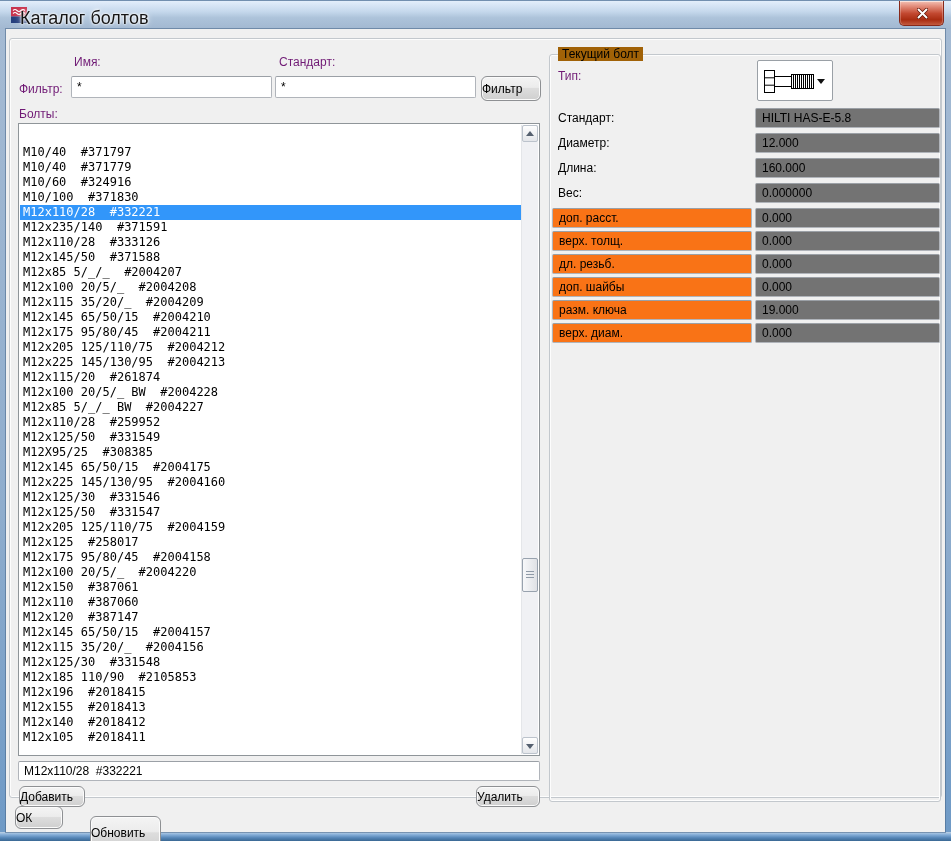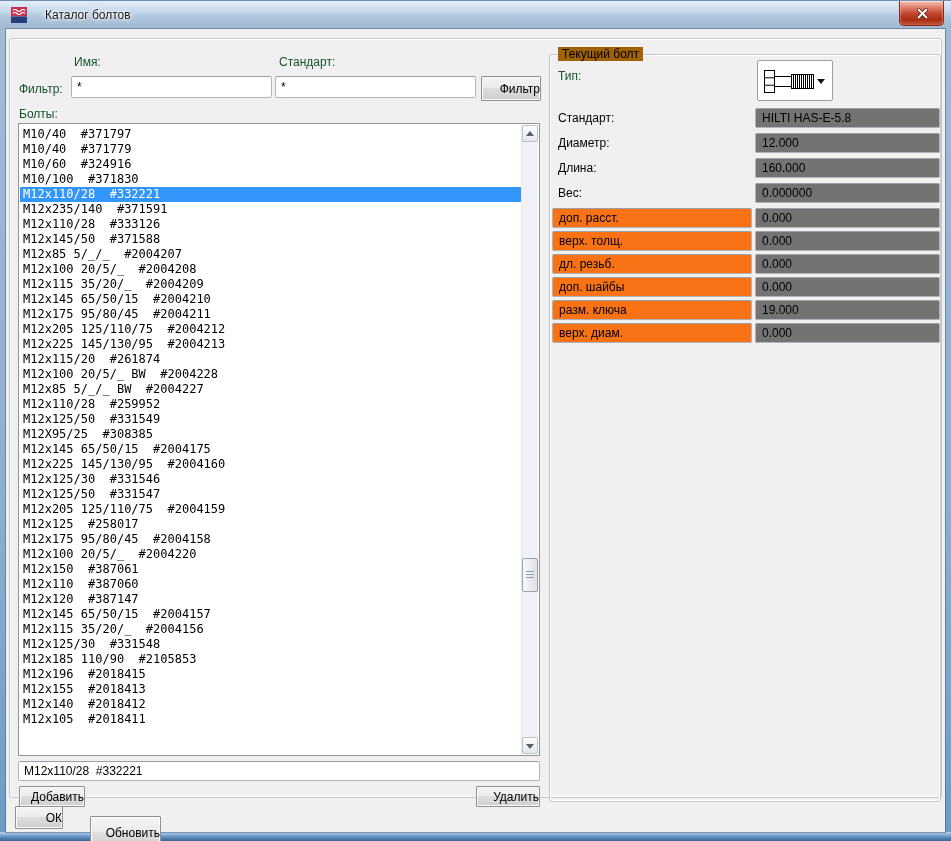--- a/index.html
+++ b/index.html
@@ -6,21 +6,21 @@
   html,body { width:951px; height:841px; background:#e8e8e8; }
   body { font-family:"Liberation Sans", sans-serif; font-size:12px; color:#000; }
 
   .window { position:relative; width:951px; height:841px; overflow:hidden; }
 
   
   .titlebar { position:absolute; left:0; top:0; width:951px; height:29px;
     background:linear-gradient(180deg,#e3eefb 0%,#c5d8ec 38%,#adc3da 60%,#a2b8d1 100%);
     border-top:1px solid #728faf; }
   .app-icon { position:absolute; left:11px; top:6px; width:16px; height:16px; }
-  .title-text { position:absolute; left:45px; top:7px; font-size:12px; color:#151515;
+  .title-text { position:absolute; left:20px; top:7px; font-size:18px; color:#151515;
     text-shadow:0 0 6px #fff, 0 0 3px #fff, 0 0 2px #fff; white-space:nowrap; }
   .close-btn { position:absolute; left:899px; top:0; width:45px; height:25px;
     border:1px solid #87291a; border-top:none; border-radius:0 0 5px 5px;
     background:linear-gradient(180deg,#f3c3b6 0%,#e49180 20%,#d06а50 38%,#c24830 52%,#a92c11 78%,#c25a3e 100%);
     background:linear-gradient(180deg,#f3c3b6 0%,#e49180 20%,#c24830 52%,#a92c11 78%,#c25a3e 100%);
     box-shadow:inset 0 1px 0 rgba(255,255,255,.55), inset 1px 0 0 rgba(255,255,255,.25), inset -1px 0 0 rgba(255,255,255,.25);
     cursor:default; }
   .close-btn svg { position:absolute; left:17px; top:7px; }
   .border-left, .border-right { position:absolute; top:29px; width:6px; height:803px;
     background:linear-gradient(180deg,#a4bad3 0%,#8fadcd 60%,#6f9ac6 100%); }
@@ -28,36 +28,36 @@
   .border-bottom { position:absolute; left:0; top:832px; width:951px; height:9px;
     background:linear-gradient(180deg,#bed2e6 0%,#85aed8 30%,#5585b6 65%,#3a6893 100%); }
 
   .client { position:absolute; left:6px; top:29px; width:939px; height:803px;
     background:#f0f0f0; box-shadow:0 0 0 1px rgba(70,100,135,.55); }
 
   
   .etched { border:1px solid #c3c8cd; border-radius:3px; box-shadow:inset 0 0 0 1px #fdfdfd; }
   .main-panel { position:absolute; left:3px; top:9px; width:933px; height:760px; }
 
-  .lbl { position:absolute; white-space:nowrap; color:#14532d; }
+  .lbl { position:absolute; white-space:nowrap; color:#701a75; }
 
   .tf { background:#fff; border:1px solid #b0b4ba; border-top-color:#9ba0a6; border-radius:2px;
     font:12px "Liberation Sans",sans-serif; color:#000; padding:0 5px; outline:none; }
   input.tf { position:absolute; }
 
   .btn { position:absolute; font:12px "Liberation Sans",sans-serif; color:#000;
     background:linear-gradient(180deg,#f4f4f4 0%,#ececec 45%,#dddddd 50%,#cfcfcf 100%);
-    border:1px solid #8e9093; border-radius:1px; box-shadow:inset 0 0 0 1px #fbfbfb;
-    text-align:right; cursor:default; }
+    border:1px solid #8e9093; border-radius:6px; box-shadow:inset 0 0 0 1px #fbfbfb;
+    text-align:left; cursor:default; }
 
   
   .listbox { position:absolute; left:8px; top:84px; width:522px; height:633px;
     background:#fff; border:1px solid #8f9599; }
   .list-items { position:absolute; left:1px; top:1px; right:18px; bottom:1px;
-    padding-top:2px; overflow:hidden;
+    padding-top:20px; overflow:hidden;
     font:12px "DejaVu Sans Mono","Liberation Mono",monospace; line-height:15px; }
   .list-item { height:15px; padding-left:3px; white-space:pre; }
   .list-item.selected { background:var(--sel,#3296fa); color:#fff; }
 
   .scrollbar { position:absolute; top:1px; right:1px; bottom:1px; width:17px;
     background:#f0f1f4; border-left:1px solid #e4e6e9; }
   .sb-btn { position:absolute; left:0; width:16px; height:17px;
     background:linear-gradient(180deg,#fefefe,#e4e6ea);
     border:1px solid #bcc3cc; border-radius:2px; }
   .sb-btn.up { top:0; } .sb-btn.down { bottom:0; }

